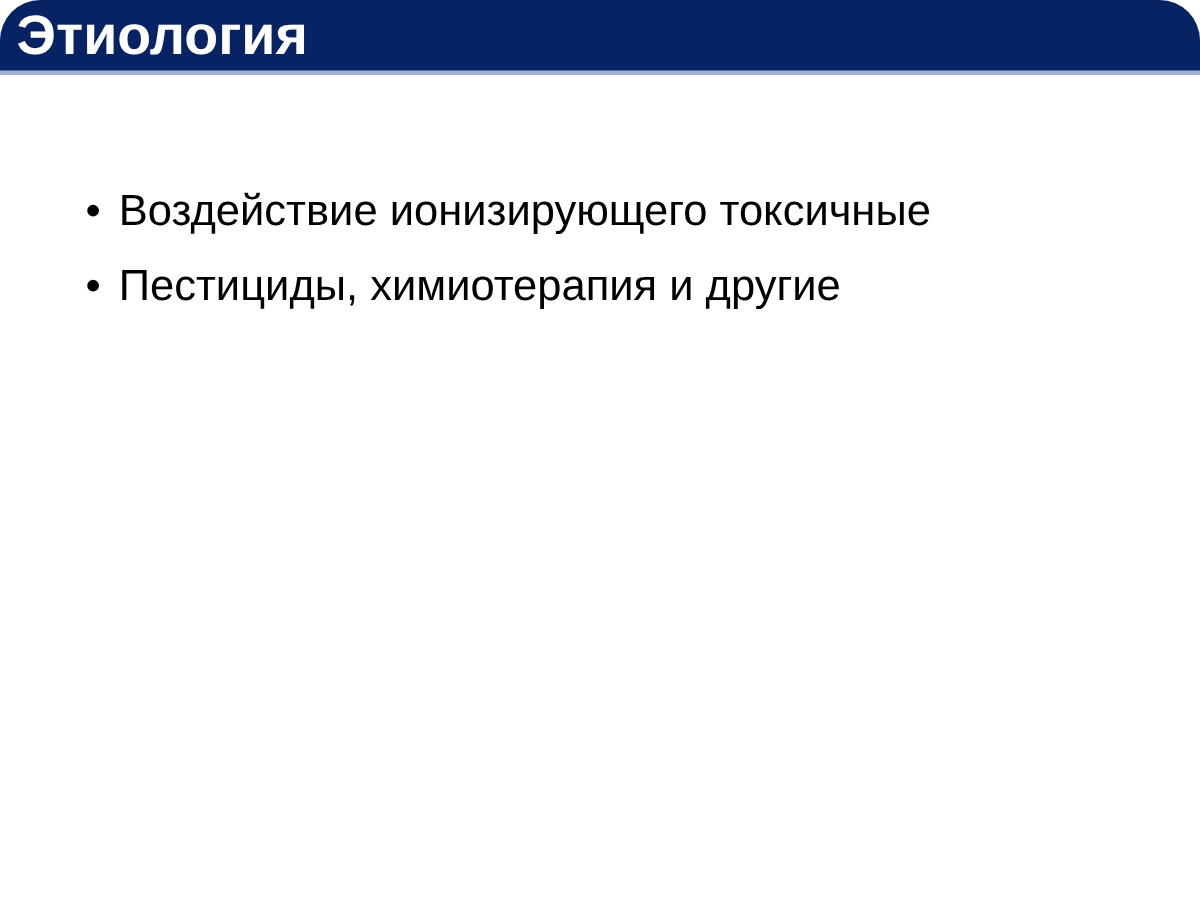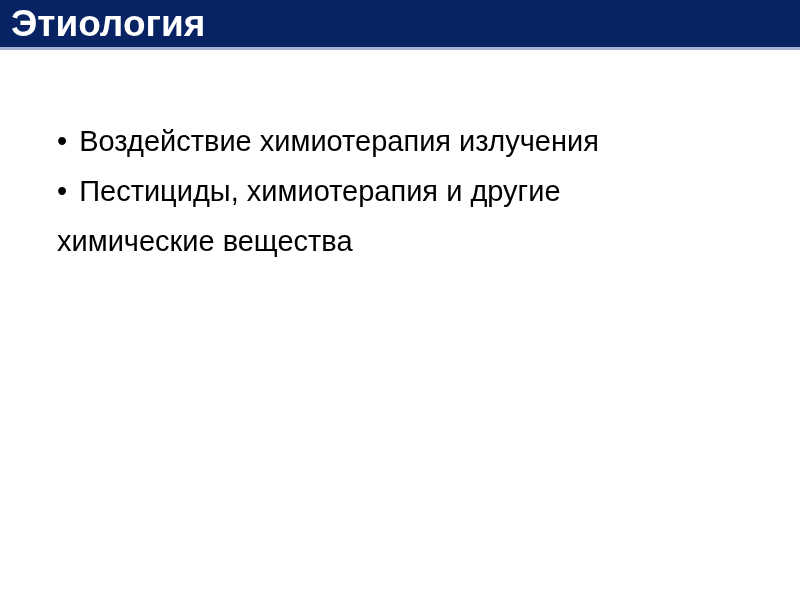--- a/index.html
+++ b/index.html
@@ -7,20 +7,21 @@
     padding: 0;
     background: #ffffff;
   }
   .slide {
     position: relative;
     width: 800px;
     height: 600px;
     background: #ffffff;
     overflow: hidden;
     font-family: "Liberation Sans", sans-serif;
+    border-radius: 27px;
   }
   .title-bar {
     position: absolute;
     top: 0;
     left: 0;
     width: 800px;
     height: 47px;
     background: #072363;
     border-bottom: 3px solid #a2b2d0;
     box-sizing: content-box;
@@ -66,26 +67,25 @@
 
 <div class="slide">
 
   <header class="title-bar">
     <h1>Этиология</h1>
   </header>
 
   <main class="content">
 
     <div class="line bullet">
-      <span class="marker">•</span><span class="text">Воздействие химиотерапия излучения</span>
+      <span class="marker">•</span><span class="text">Воздействие ионизирующего токсичные</span>
     </div>
 
 
     <div class="line bullet">
       <span class="marker">•</span><span class="text">Пестициды, химиотерапия и другие</span>
     </div>
 
 
-    <div class="line cont">химические вещества</div>
 
   </main>
 
 </div>
 
 </body></html>

